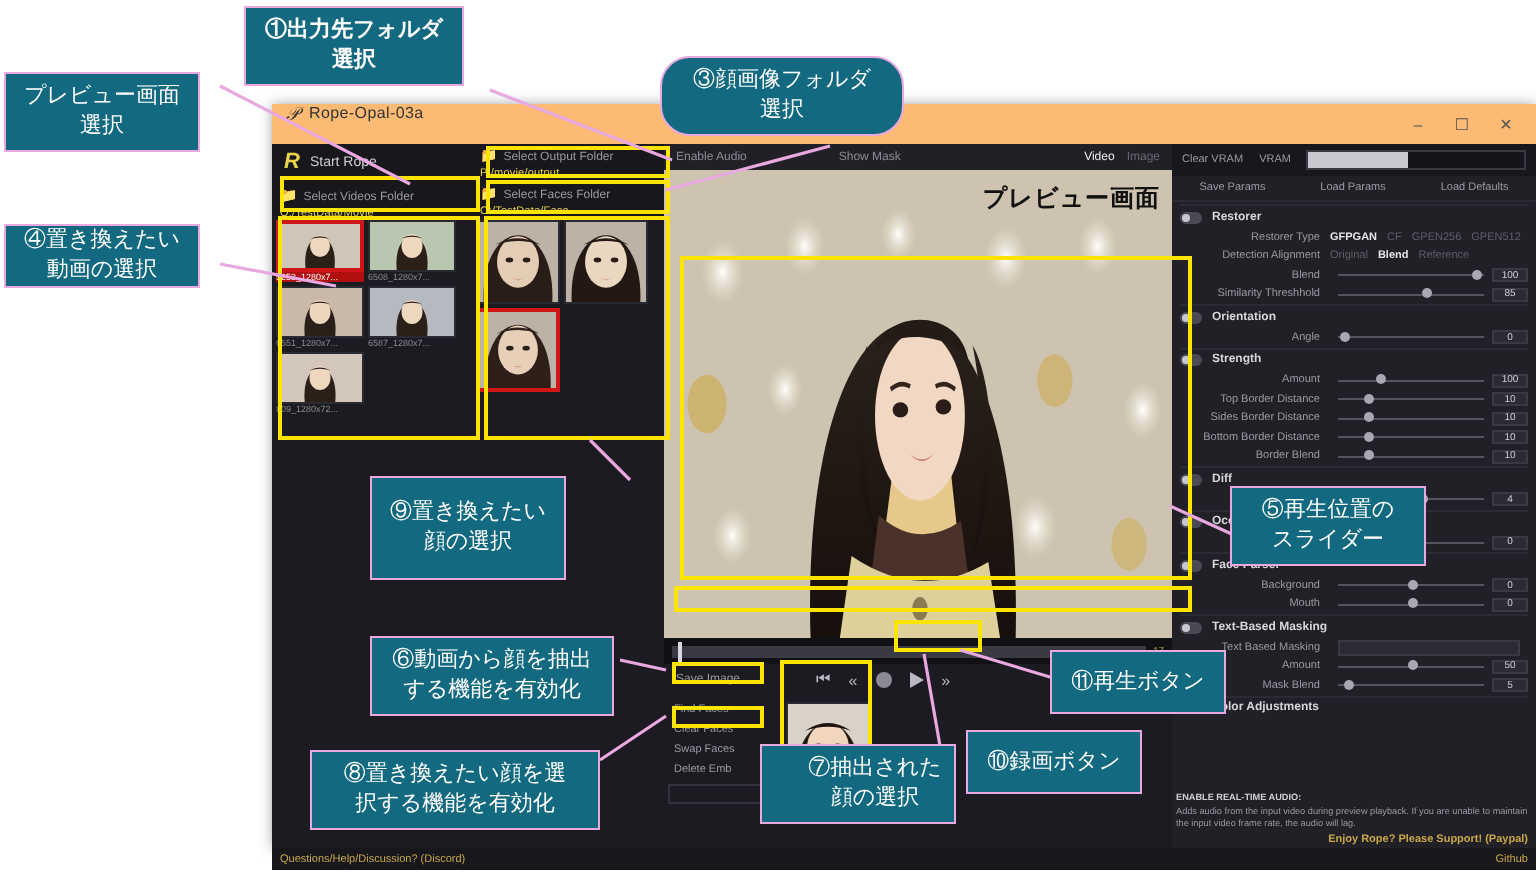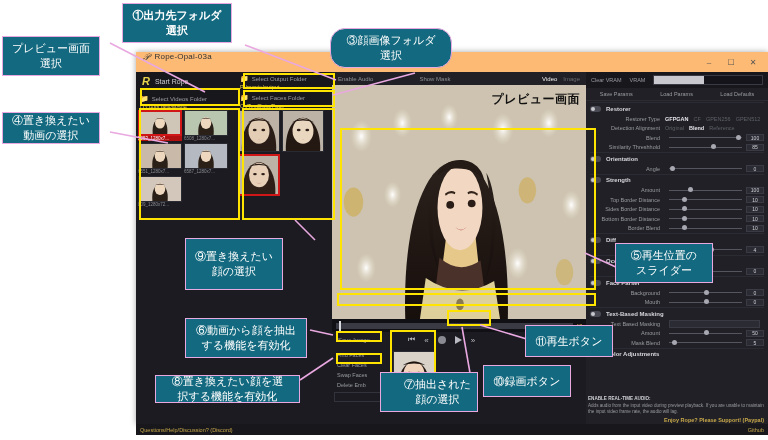--- a/index.html
+++ b/index.html
@@ -603,18 +603,18 @@
 <div class="note" id="note-3" style="left:330px;top:28px;width:122px;height:40px;border-radius:15px;">③顔画像フォルダ
 選択</div>
 <div class="note" id="note-4" style="left:2px;top:112px;width:98px;height:32px;">④置き換えたい
 動画の選択</div>
 <div class="note" id="note-5" style="left:615px;top:243px;width:98px;height:40px;">⑤再生位置の
 スライダー</div>
 <div class="note" id="note-6" style="left:185px;top:318px;width:122px;height:40px;">⑥動画から顔を抽出
 する機能を有効化</div>
 <div class="note" id="note-7" style="left:380px;top:372px;width:98px;height:40px;padding-left:21px;">⑦抽出された
 顔の選択</div>
-<div class="note" id="note-8" style="left:155px;top:375px;width:145px;height:28px;">⑧置き換えたい顔を選
+<div class="note" id="note-8" style="left:155px;top:375px;width:145px;height:40px;">⑧置き換えたい顔を選
 択する機能を有効化</div>
 <div class="note" id="note-9" style="left:185px;top:238px;width:98px;height:52px;">⑨置き換えたい
 顔の選択</div>
 <div class="note" id="note-10" style="left:483px;top:365px;width:88px;height:32px;">⑩録画ボタン</div>
 <div class="note" id="note-11" style="left:525px;top:325px;width:88px;height:32px;">⑪再生ボタン</div>
 
 </body></html>

